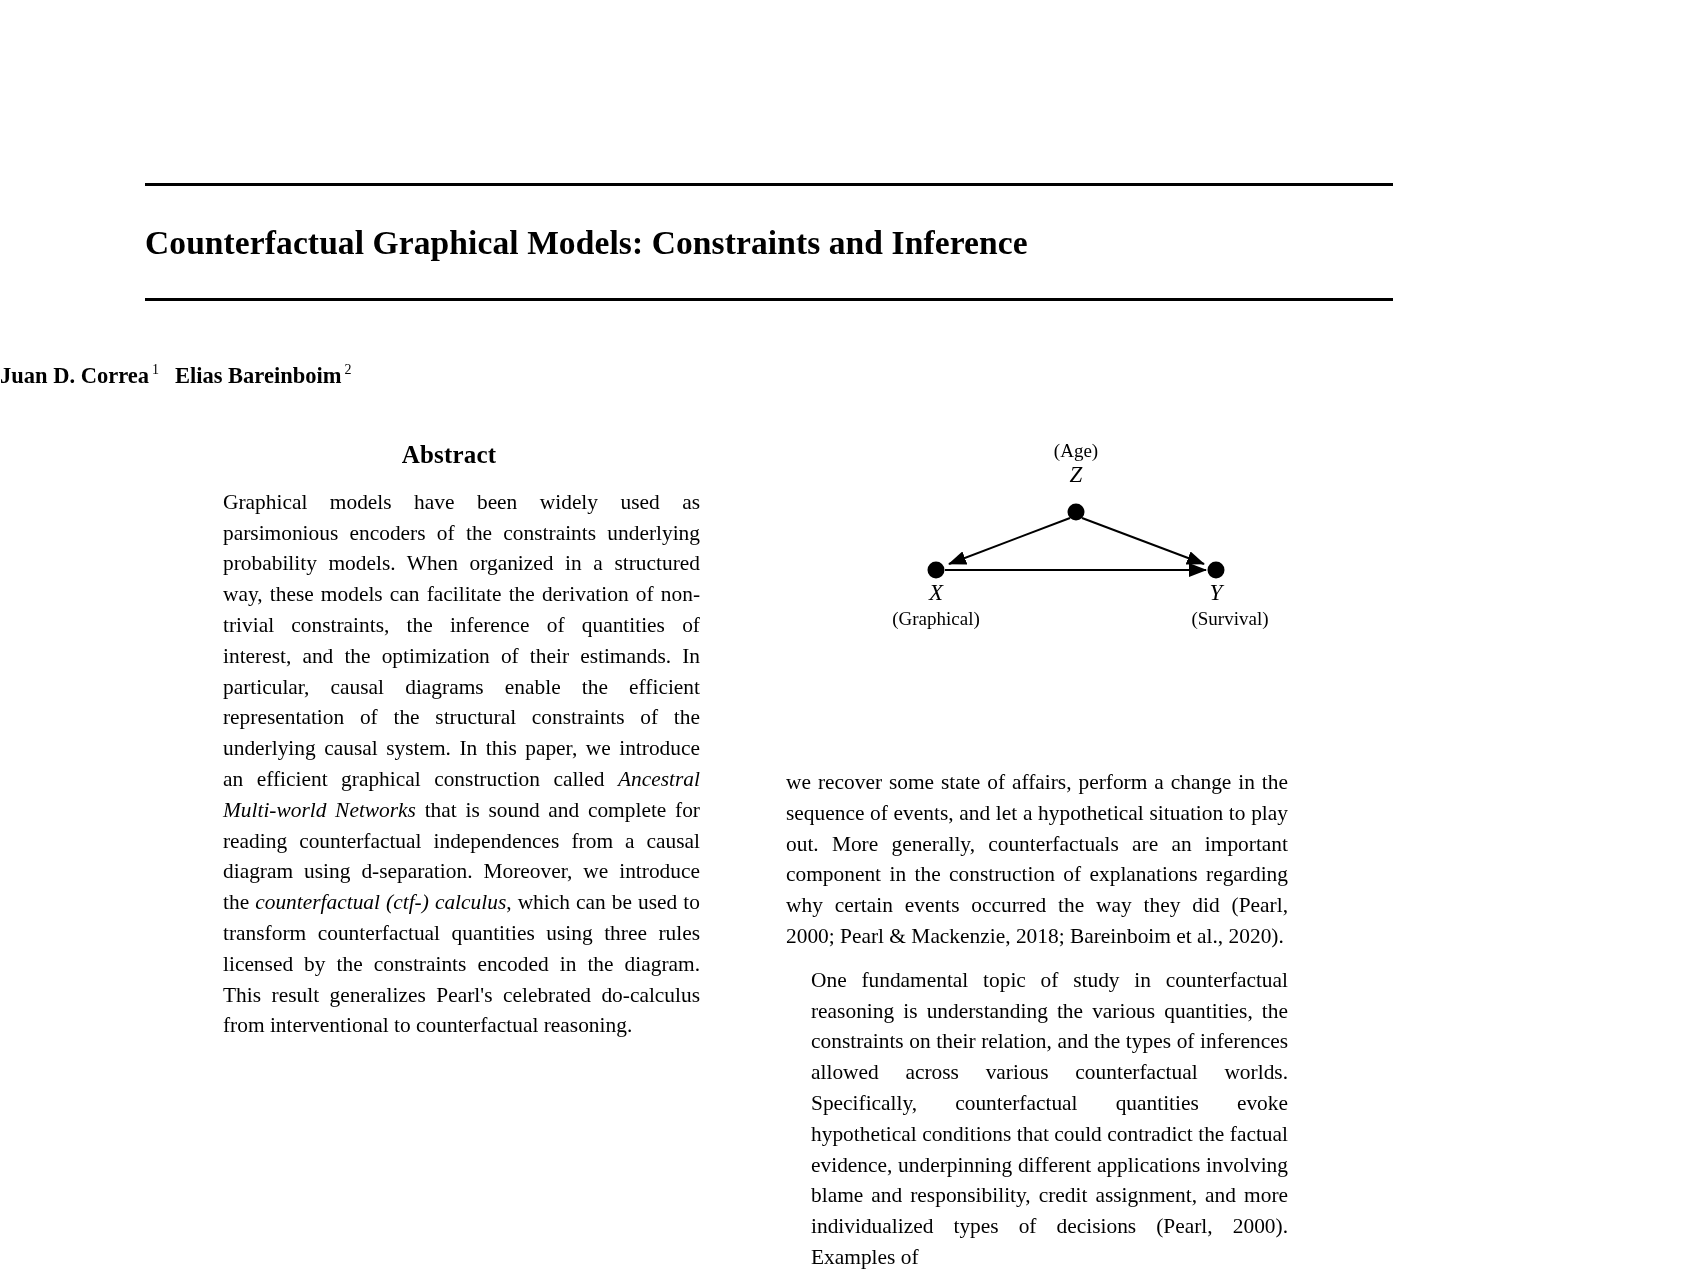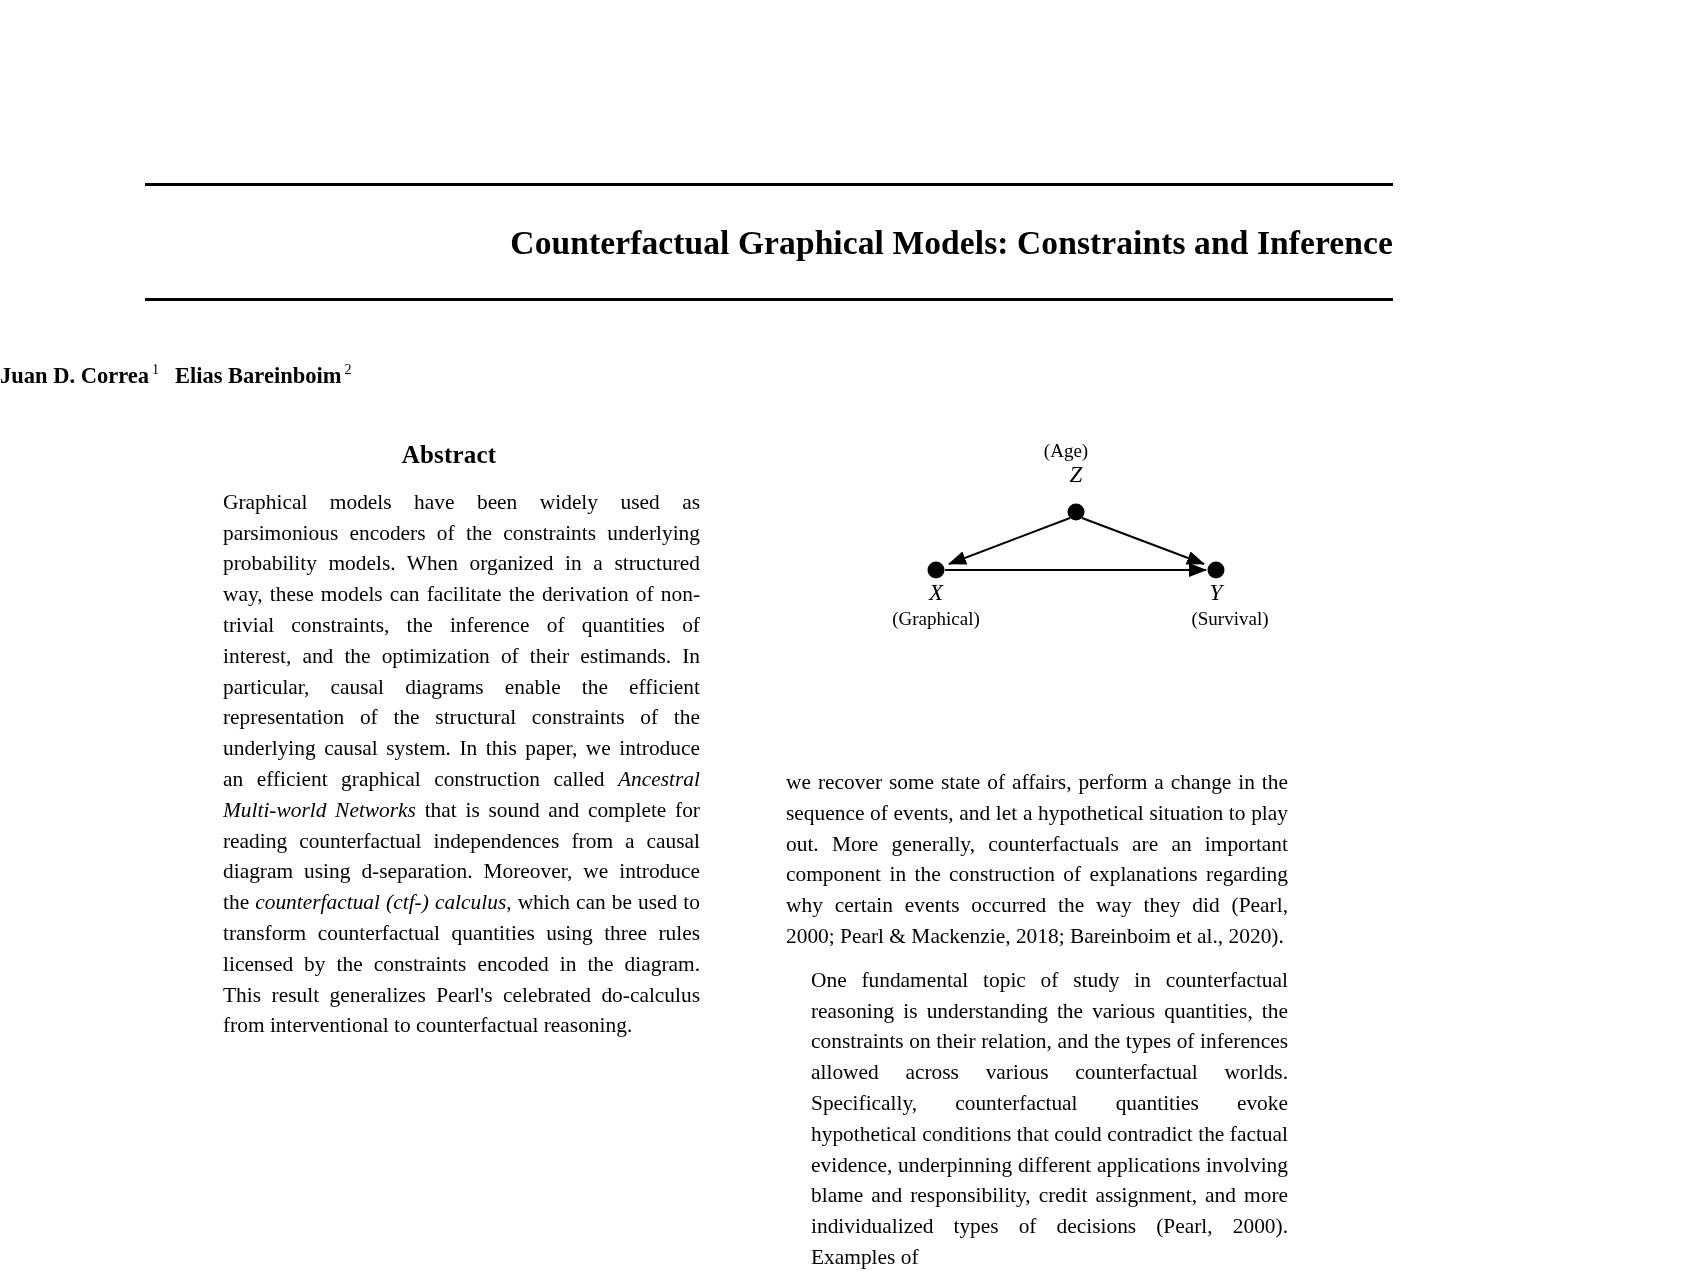--- a/index.html
+++ b/index.html
@@ -31,21 +31,21 @@
     top: 183px;
     width: 1248px;
   }
   .rule-top,
   .rule-bottom {
     width: 100%;
     border-top: 3.5px solid #000;
     height: 0;
   }
   .paper-title {
-    text-align: right;
+    text-align: left;
     font-size: 33.5px;
     font-weight: bold;
     letter-spacing: 0.1px;
     line-height: 1.1;
     padding: 39px 0 36px 0;
     font-family: "Liberation Serif", "DejaVu Serif", serif;
   }
 
   
   .authors {
@@ -180,21 +180,21 @@
 
         <line x1="296" y1="78" x2="418" y2="124" stroke="#000000" stroke-width="2" marker-end="url(#arrowhead)"></line>
 
         <line x1="159" y1="130" x2="420" y2="130" stroke="#000000" stroke-width="2" marker-end="url(#arrowhead)"></line>
 
         <circle cx="290" cy="72" r="8.5" fill="#000000"></circle>
         <circle cx="150" cy="130" r="8.5" fill="#000000"></circle>
         <circle cx="430" cy="130" r="8.5" fill="#000000"></circle>
       </svg>
 
-      <div class="paren-label" style="left:220px; top:0px; width:120px;">(Age)</div>
+      <div class="paren-label" style="left:230px; top:0px; width:120px;">(Age)</div>
       <div class="node-label" style="left:250px; top:22px; width:80px;">Z</div>
 
       <div class="node-label" style="left:110px; top:140px; width:80px;">X</div>
       <div class="paren-label" style="left:70px; top:168px; width:160px;">(Graphical)</div>
 
       <div class="node-label" style="left:390px; top:140px; width:80px;">Y</div>
       <div class="paren-label" style="left:369px; top:168px; width:150px;">(Survival)</div>
     </div>
 
   </div>

